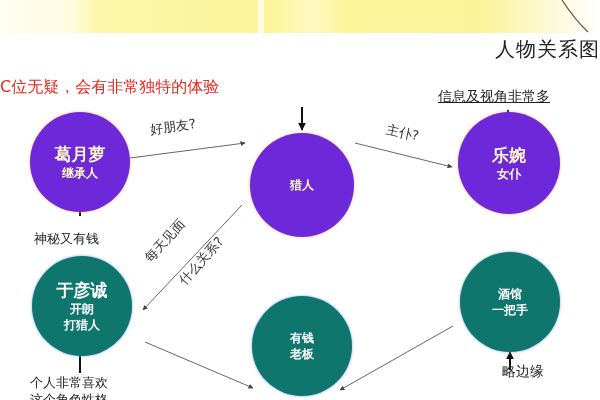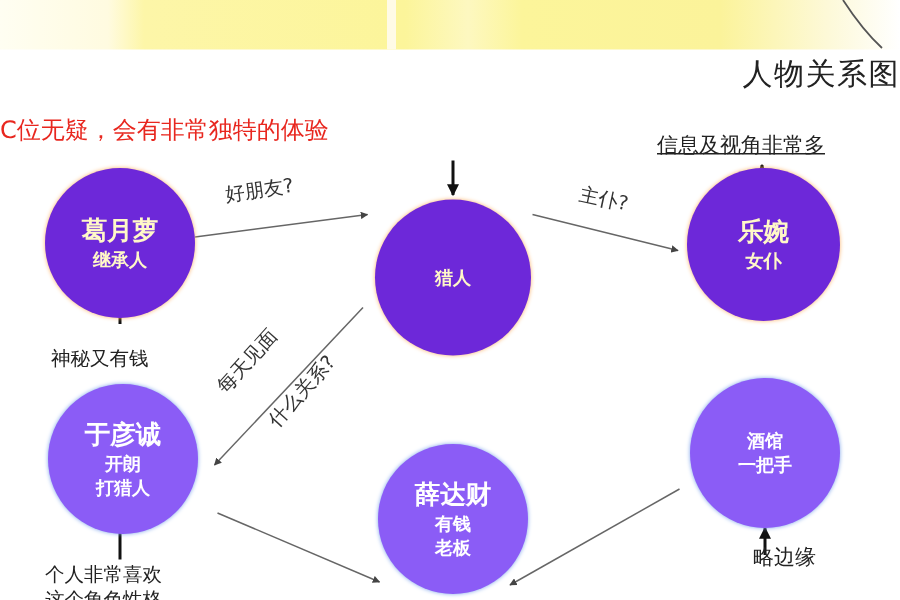--- a/index.html
+++ b/index.html
@@ -25,21 +25,21 @@
     }
     .note {
       position:absolute; font-size:13px; color:#222; white-space:nowrap;
     }
     .circle {
       position:absolute; border-radius:50%;
       display:flex; flex-direction:column; align-items:center; justify-content:center;
       color:#fff8c8; font-weight:bold; text-align:center;
     }
     .circle.orange { background:#6d28d9; box-shadow:0 0 3px #fbb36a;justify-content:center; }
-    .circle.blue { background:#8b5cf6; box-shadow:0 0 3px #7ea4ea; color:#ffffff; }
+    .circle.blue { background:#0f766e; box-shadow:0 0 3px #7ea4ea; color:#ffffff; }
     .circle .name { font-size:17px; line-height:21px; }
     .circle .sub { font-size:12px; line-height:16px; }
     svg.lines { position:absolute; left:0; top:0; }
     .rel {
       position:absolute; font-size:13px; color:#333; white-space:nowrap;
     }
   </style>
 </head>
 <body>
 
@@ -98,21 +98,20 @@
   <div class="sub">女仆</div>
 </div>
 
 <div class="circle blue" style="left:32px; top:256px; width:100px; height:100px;">
   <div class="name">于彦诚</div>
   <div class="sub">开朗</div>
   <div class="sub">打猎人</div>
 </div>
 
 <div class="circle blue" style="left:252px; top:296px; width:100px; height:100px;">
-  <div class="name">薛达财</div>
   <div class="sub">有钱</div>
   <div class="sub">老板</div>
 </div>
 
 <div class="circle blue" style="left:460px; top:252px; width:100px; height:100px;">
   <div class="sub">酒馆</div>
   <div class="sub">一把手</div>
 </div>
 
 <div class="note" style="left:34px; top:230px;">神秘又有钱</div>

